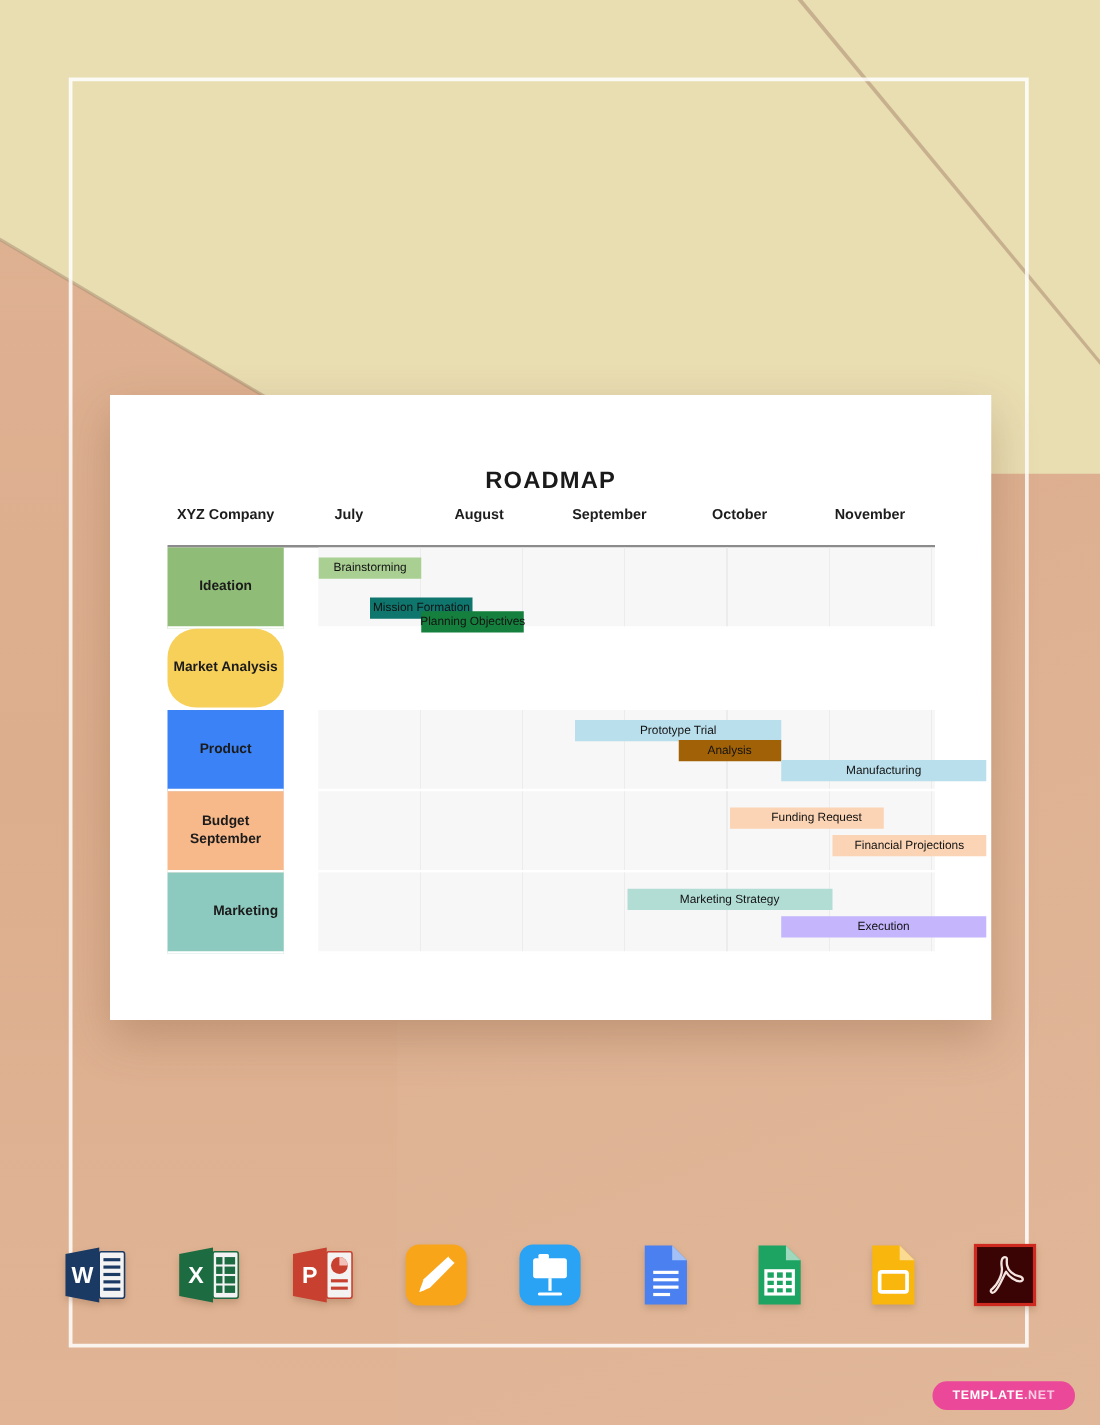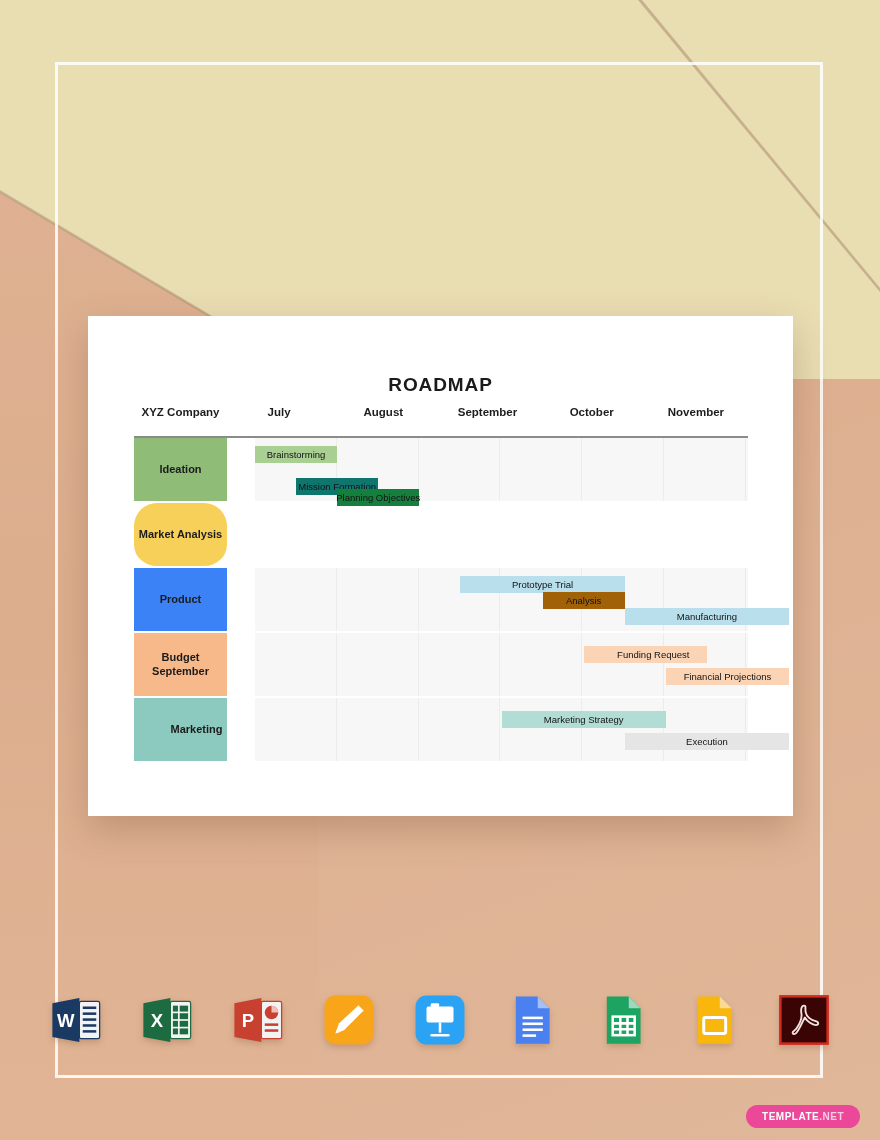--- a/index.html
+++ b/index.html
@@ -157,21 +157,21 @@
           <div class="row-label" style="background: rgb(247, 185, 138);">Budget September</div>
           <div class="row-track">
             <div class="bar" style="background: rgb(251, 212, 181); left: 66.6667%; width: 25%; top: 13.1667px; padding-left: 16px;">Funding Request</div>
             <div class="bar" style="background: rgb(251, 212, 181); left: 83.3333%; width: 25%; top: 34.8333px;">Financial Projections</div>
           </div>
         </div>
         <div class="row">
           <div class="row-label" style="background: rgb(140, 202, 191); padding-left: 32px;">Marketing</div>
           <div class="row-track">
             <div class="bar" style="background: rgb(178, 221, 213); left: 50%; width: 33.3333%; top: 13.1667px;">Marketing Strategy</div>
-            <div class="bar" style="background: #e5e5e5; left: 75%; width: 33.3333%; top: 34.8333px;">Execution</div>
+            <div class="bar" style="background: #c4b5fd; left: 75%; width: 33.3333%; top: 34.8333px;">Execution</div>
           </div>
         </div>
       </div>
 
   </div>
 </div>
 
 <div id="icon-strip">
     <div class="fmt-icon" title="Word">
     <svg viewBox="0 0 64 64">

